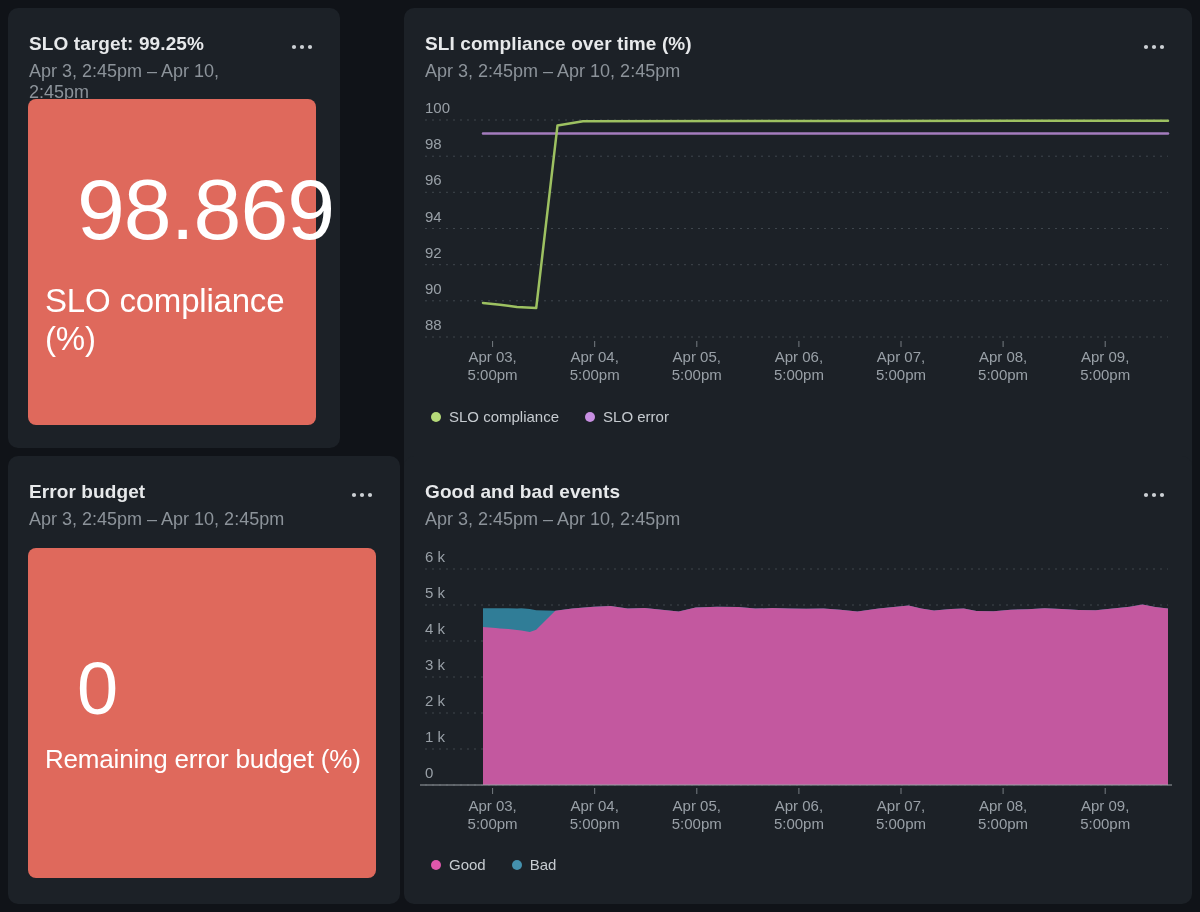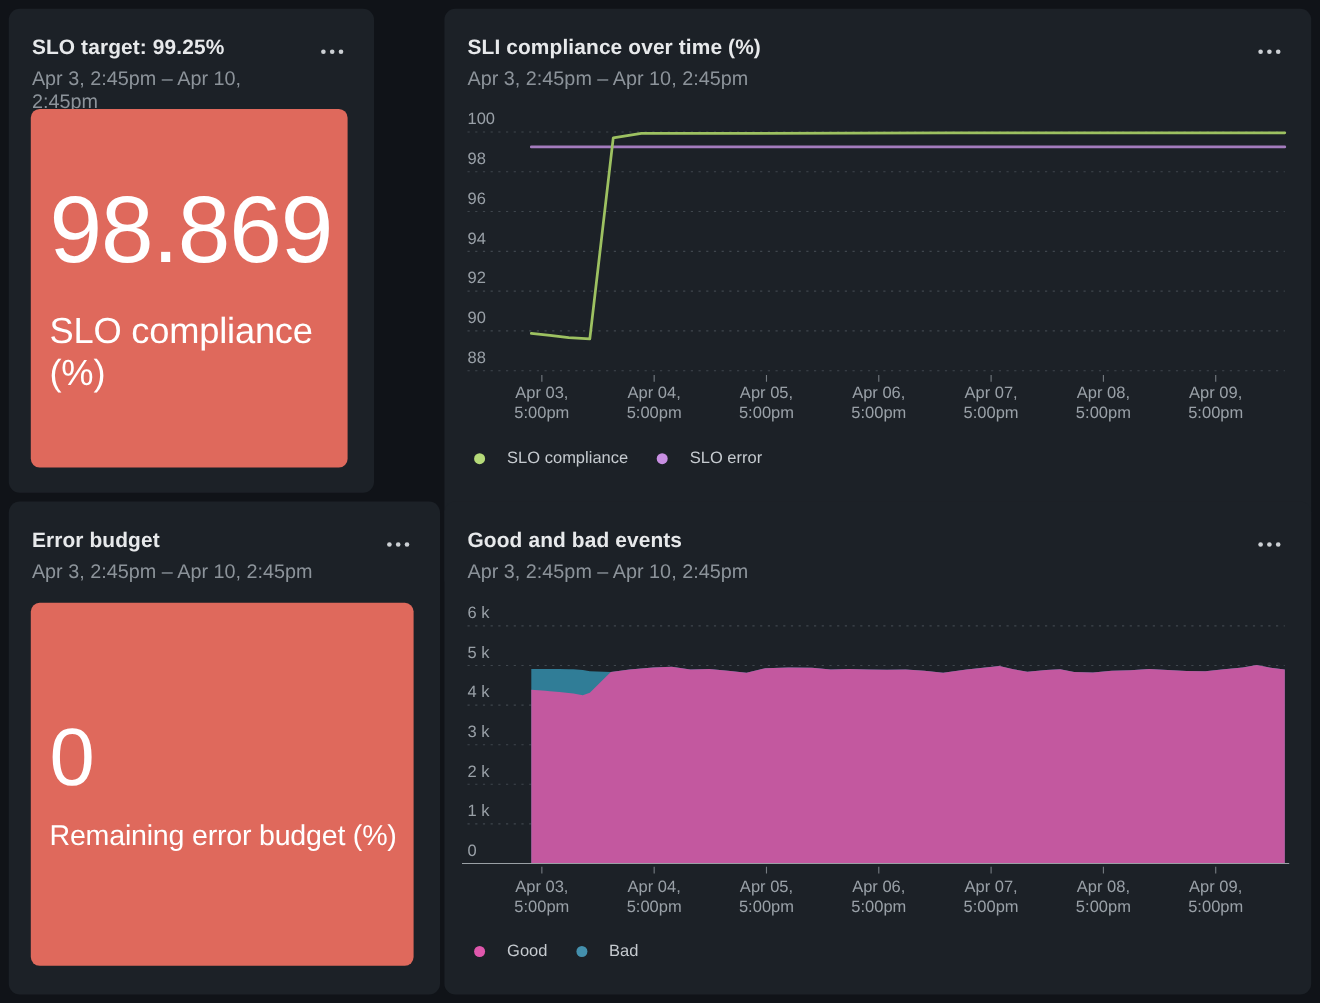--- a/index.html
+++ b/index.html
@@ -17,29 +17,29 @@
   .p4{left:404px;top:456px;width:788px;height:448px;padding-left:19px;}
   .hdr{position:absolute;top:25px;left:21px;right:60px;}
   .hdr h2{font-size:19px;font-weight:700;color:var(--title);letter-spacing:.1px;}
   .hdr .sub{margin-top:6px;font-size:18px;font-weight:400;color:var(--subtitle);}
   .menu{position:absolute;top:30px;right:24px;width:28px;height:18px;background:none;border:none;
         display:flex;align-items:center;justify-content:center;cursor:pointer;}
   .card{position:absolute;left:20px;right:24px;border-radius:8px;background:var(--card-bg);
         display:flex;flex-direction:column;justify-content:center;padding-left:17px;color:#ffffff;}
   .p1 .card{top:91px;bottom:23px;}
   .p3 .card{top:92px;bottom:26px;}
-  .card .big{font-size:86px;line-height:1.02;letter-spacing:-1px;font-weight:400;}
+  .card .big{font-size:86px;line-height:1.02;letter-spacing:-1px;font-weight:400;margin-left:32px;}
   .p3 .card .big{font-size:74px;}
   .card .cap{margin-top:28px;font-size:33px;font-weight:400;letter-spacing:-.2px;}
   .p3 .card .cap{font-size:26px;margin-top:18px;}
   .chart{position:absolute;left:0;top:0;}
   .chart text{font-family:"Liberation Sans","DejaVu Sans",sans-serif;font-size:15px;fill:var(--axis);}
   .legend{position:absolute;left:27px;top:400px;display:flex;align-items:center;gap:26px;
           font-size:15px;color:var(--legendtxt);}
-  .legend .item{display:flex;align-items:center;gap:20px;cursor:pointer;}
+  .legend .item{display:flex;align-items:center;gap:8px;cursor:pointer;}
   .legend .dot{width:10px;height:10px;border-radius:50%;flex:none;}
 </style>
 </head>
 <body>
 
 <div class="page">
 
   <section class="panel p1">
     <div class="hdr">
       <h2>SLO target: 99.25%</h2>

